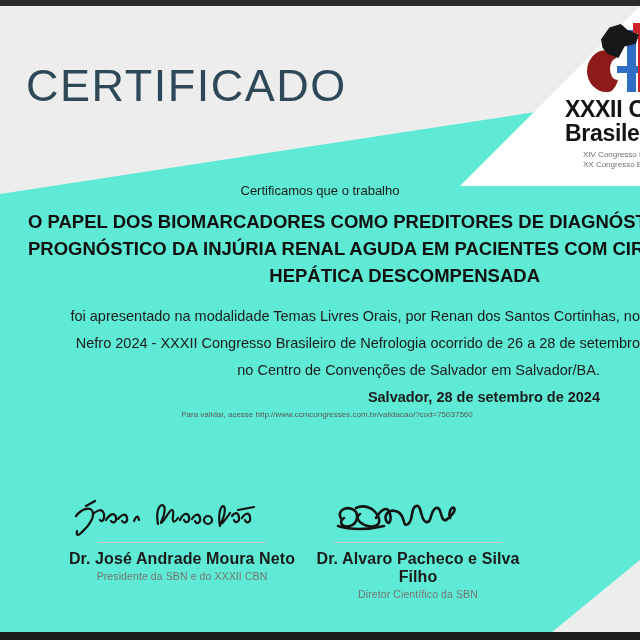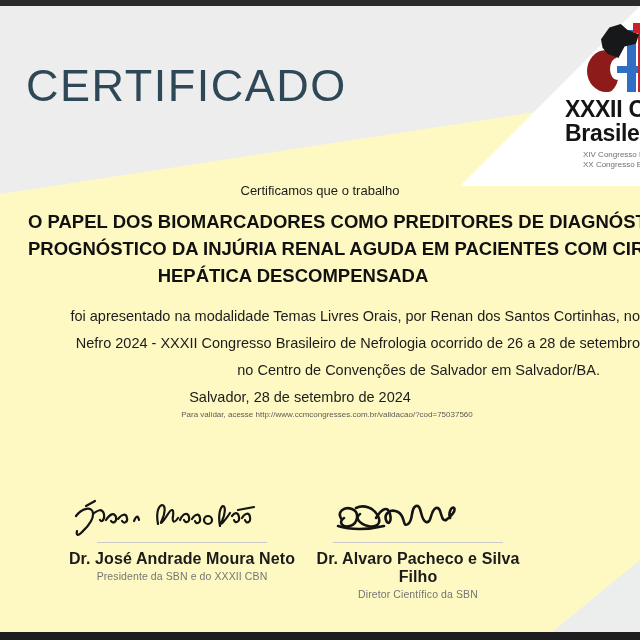--- a/index.html
+++ b/index.html
@@ -11,21 +11,21 @@
     width: 640px;
     height: 640px;
     overflow: hidden;
     font-family: "Liberation Sans", sans-serif;
   }
 
   #certificate {
     position: relative;
     width: 640px;
     height: 640px;
-    background: #fef9c3;
+    background: #5eead4;
     overflow: hidden;
   }
 
   
   .bar-top {
     position: absolute;
     left: 0; top: 0;
     width: 640px; height: 6px;
     background: #2b2b2e;
     z-index: 40;
@@ -192,39 +192,39 @@
     font-weight: bold;
     color: #111111;
     line-height: 27px;
   }
   .work-title .tl {
     display: block;
     white-space: nowrap;
   }
   .work-title .tl-1 { margin-left: 28px; }
   .work-title .tl-2 { margin-left: 28px; }
-  .work-title .tl-3 { text-align: center; width: 540px; padding-left: 23px; }
+  .work-title .tl-3 { text-align: right; width: 540px; }
 
   .paragraph {
     position: absolute;
     left: 0; top: 303px;
     width: 640px;
     font-size: 14.5px;
     color: #1c1c1c;
     line-height: 27px;
   }
   .paragraph .pl {
     display: block;
     white-space: nowrap;
     text-align: right;
   }
   .paragraph .pl-1 { margin-left: 18px; }
   .paragraph .pl-2 { margin-left: 27px; }
   .paragraph .pl-3 { width: 600px; }
-  .paragraph .pl-4 { text-align: center; width: 600px; }
+  .paragraph .pl-4 { width: 600px; font-weight: bold; }
 
   .validation {
     position: absolute;
     left: 0; top: 410px;
     width: 600px;
     text-align: center;
     font-size: 8px;
     color: #5a5a5a;
     margin-left: 27px;
   }

